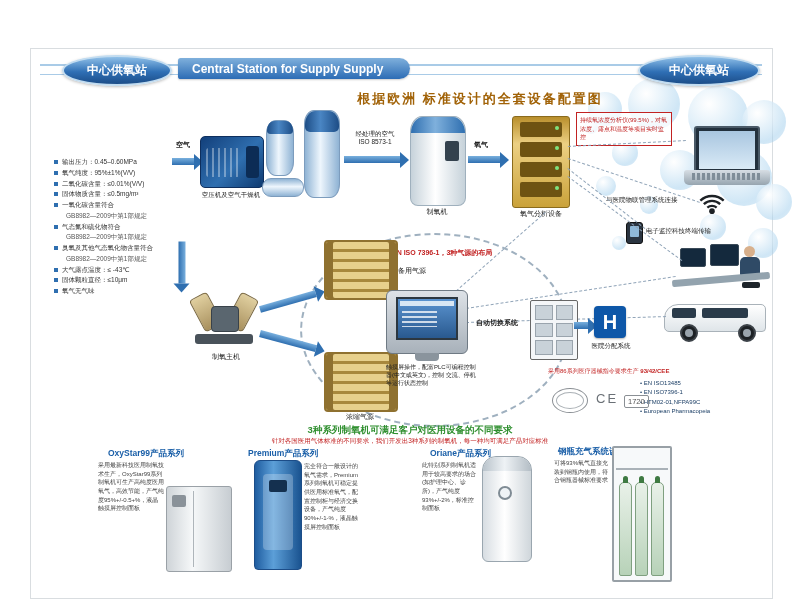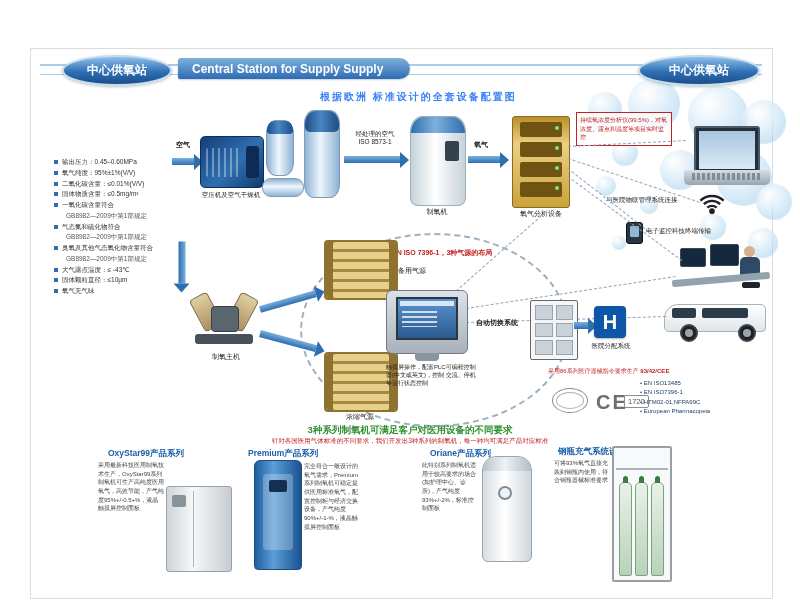--- a/index.html
+++ b/index.html
@@ -11,21 +11,21 @@
   .bubble{position:absolute;border-radius:50%;
     background:radial-gradient(circle at 35% 30%, rgba(255,255,255,.95), rgba(168,210,238,.55) 68%, rgba(140,190,228,.30))}
   
   .hline{position:absolute;height:2px;background:#a9cbe7}
   .badge{position:absolute;border-radius:50%;color:#fff;font-weight:bold;font-size:12px;
     background:linear-gradient(#8fc0e8,#2f6fb5 55%,#1c4d88);border:2px solid #c2dcf0;
     display:flex;align-items:center;justify-content:center;box-shadow:0 1px 3px rgba(0,0,0,.25)}
   .banner{position:absolute;background:linear-gradient(#7fb0dc,#2c6cb5);color:#fff;font-weight:bold;
     font-size:12px;display:flex;align-items:center;padding-left:14px;border-radius:3px 12px 12px 3px;
     box-shadow:0 1px 2px rgba(0,0,0,.2)}
-  .title{position:absolute;color:#3b82f6;font-weight:bold;font-size:10px;letter-spacing:2px;text-align:left}
+  .title{position:absolute;color:#a16207;font-weight:bold;font-size:13px;letter-spacing:2px;text-align:center}
   
   .spec{position:absolute;width:128px}
   .spec-h{background:linear-gradient(#9ed24d,#5d9a23);border-radius:9px;color:#fff;font-weight:bold;
     font-size:9.5px;text-align:center;line-height:19px;height:19px;box-shadow:0 1px 2px rgba(0,0,0,.25)}
   .spec ul{list-style:none;margin:7px 0 0;padding:0;font-size:6.5px;color:#333}
   .spec li{padding-left:8px;position:relative;line-height:1.5;margin-bottom:1px}
   .spec li.b::before{content:"";position:absolute;left:0;top:3px;width:4px;height:4px;background:#2f6fb0}
   .spec li.c{padding-left:12px;color:#555}
   
   .lbl{position:absolute;font-size:7px;color:#222;line-height:1.3}
@@ -101,21 +101,21 @@
   .panel .stand{position:absolute;left:35%;bottom:-8px;width:30%;height:8px;background:#8a949d;border-radius:0 0 4px 4px}
   
   .sw{position:absolute;background:#f4f6f8;border:1.5px solid #666;border-radius:2px;
     display:grid;grid-template-columns:1fr 1fr;grid-template-rows:repeat(3,1fr);gap:3px;padding:4px}
   .sw i{background:#c9d2d9;border:1px solid #9aa4ad;display:block}
   .hsign{position:absolute;background:#0e57a8;color:#fff;font-weight:bold;font-size:20px;border-radius:4px;
     display:flex;align-items:center;justify-content:center;box-shadow:0 1px 2px rgba(0,0,0,.3)}
   
   .stamp{position:absolute;border:1.5px solid #8a8f94;border-radius:50%}
   .stamp::after{content:"";position:absolute;inset:3px;border:1px solid #aab0b5;border-radius:50%}
-  .ce{position:absolute;font-weight:bold;font-size:20px;color:#6a7076;letter-spacing:2px}
+  .ce{position:absolute;font-weight:normal;font-size:13px;color:#6a7076;letter-spacing:2px}
   .cenum{position:absolute;font-size:7.5px;color:#555;border:1px solid #8a8f94;padding:1px 3px;border-radius:2px}
   .certlist{position:absolute;font-size:6px;color:#1c3f66;line-height:1.55}
   .certlist div::before{content:"• ";color:#1c3f66}
   
   .ptitle{position:absolute;text-align:center;color:#2f8f2f;font-weight:bold;font-size:9.5px}
   .psub{position:absolute;text-align:center;color:#c22222;font-size:6.5px}
   .pname{position:absolute;color:#1a5fa8;font-weight:bold;font-size:8.5px}
   .pdesc{position:absolute;font-size:6px;color:#444;line-height:1.45}
   .cab-white{position:absolute;border:1px solid #9aa1a7;border-radius:3px;
     background:linear-gradient(90deg,#cfd4d8,#f6f8f9 40%,#c7cdd2)}

